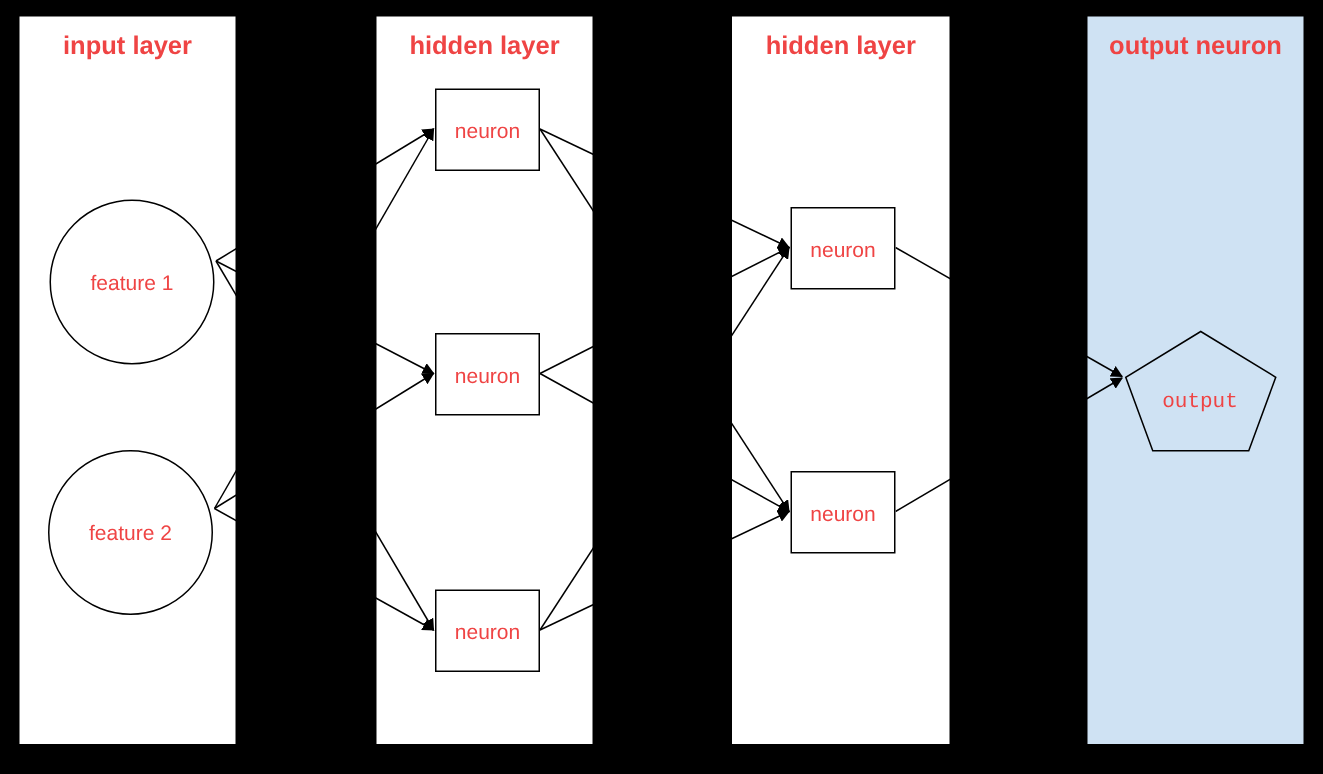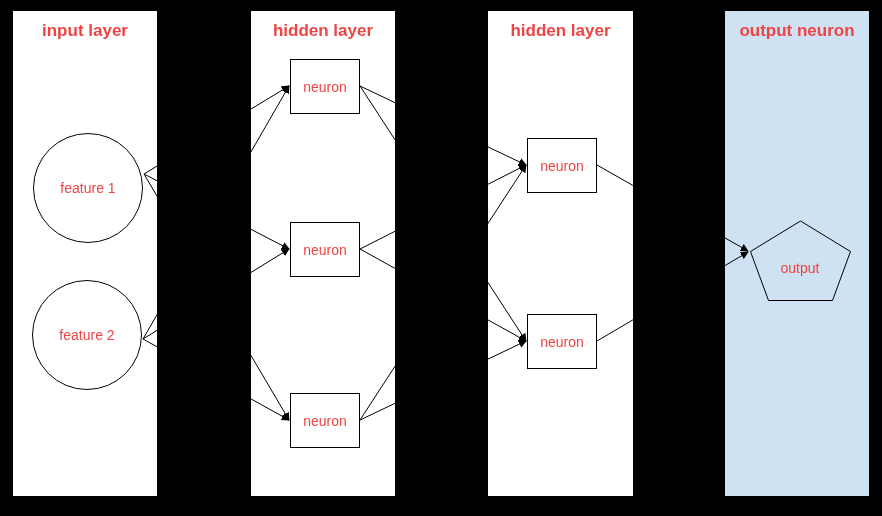--- a/index.html
+++ b/index.html
@@ -53,24 +53,25 @@
   .node.circle { border-radius: 50%; }
   .node-label { white-space: nowrap; }
   .pentagon-label {
     position: absolute;
     left: 765px;
     top: 260px;
     width: 70px;
     text-align: center;
     font-size: 14px;
     z-index: 4;
+    font-family: Liberation Mono, monospace;
   }
   
   #node-feature-1 { left: 33px;  top: 133px; width: 110px; height: 110px; }
-  #node-feature-2 { left: 32px;  top: 280px; width: 110px; height: 110px; }
+  #node-feature-2 { left: 32px;  top: 300px; width: 110px; height: 110px; }
   
   #node-h1-n1 { left: 290px; top: 59px;  width: 70px; height: 55px; }
   #node-h1-n2 { left: 290px; top: 222px; width: 70px; height: 55px; }
   #node-h1-n3 { left: 290px; top: 393px; width: 70px; height: 55px; }
   
   #node-h2-n1 { left: 527px; top: 138px; width: 70px; height: 55px; }
   #node-h2-n2 { left: 527px; top: 314px; width: 70px; height: 55px; }
   
   #panel-input   { left: 13px;  width: 144px; }
   #panel-hidden1 { left: 251px; width: 144px; }

